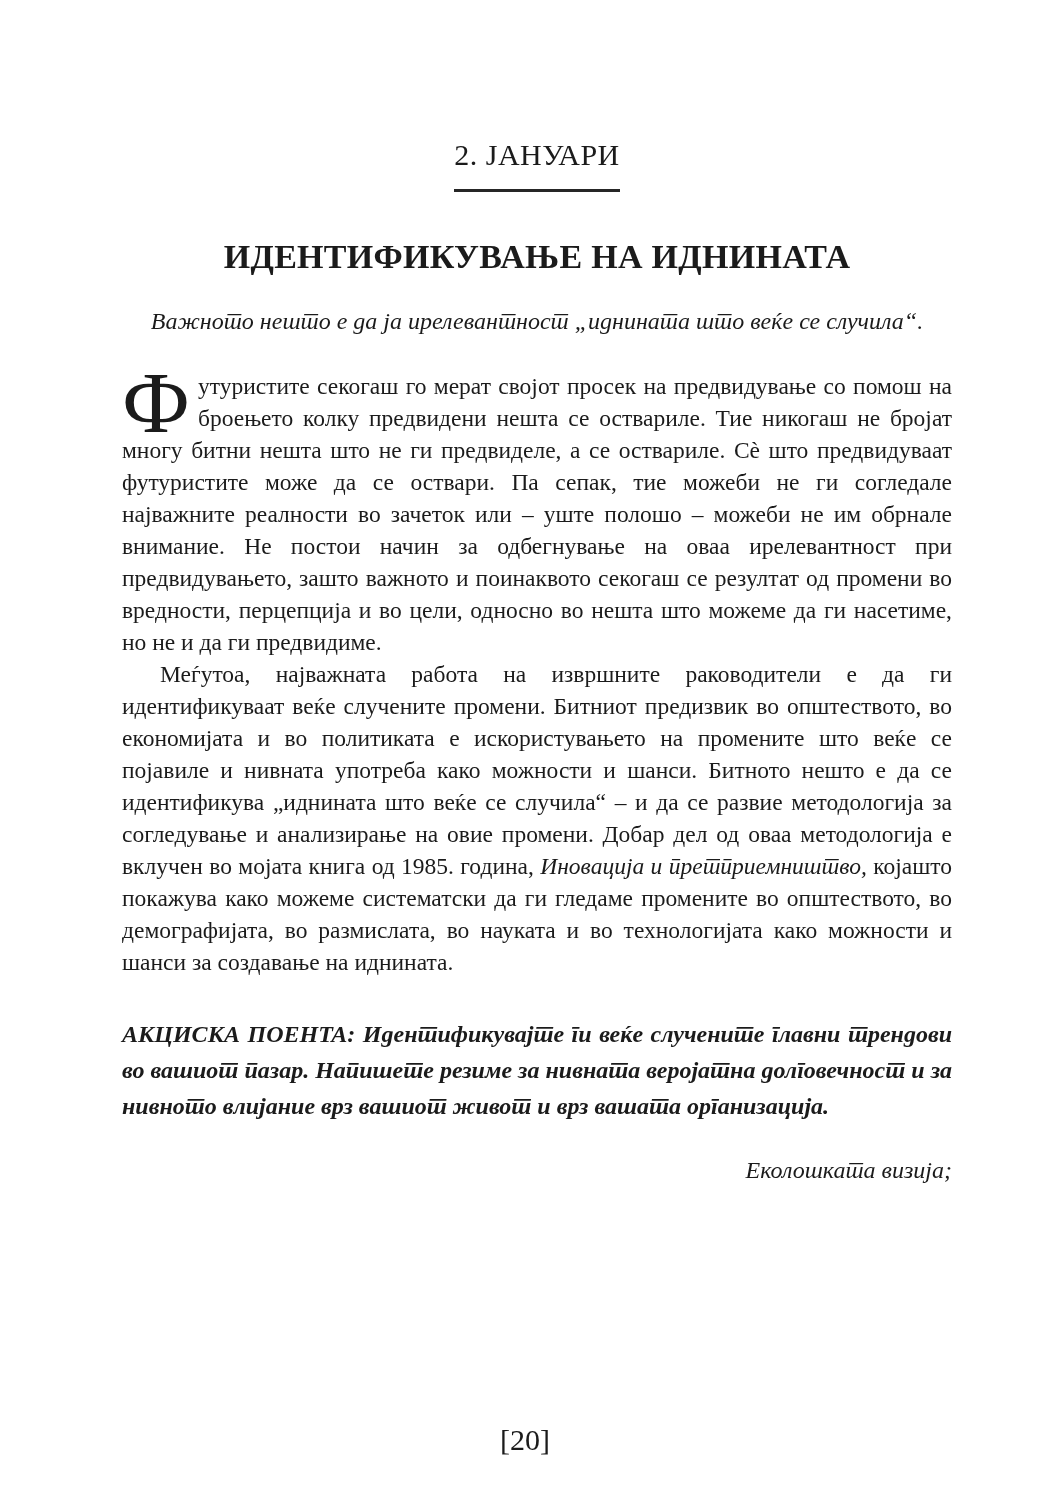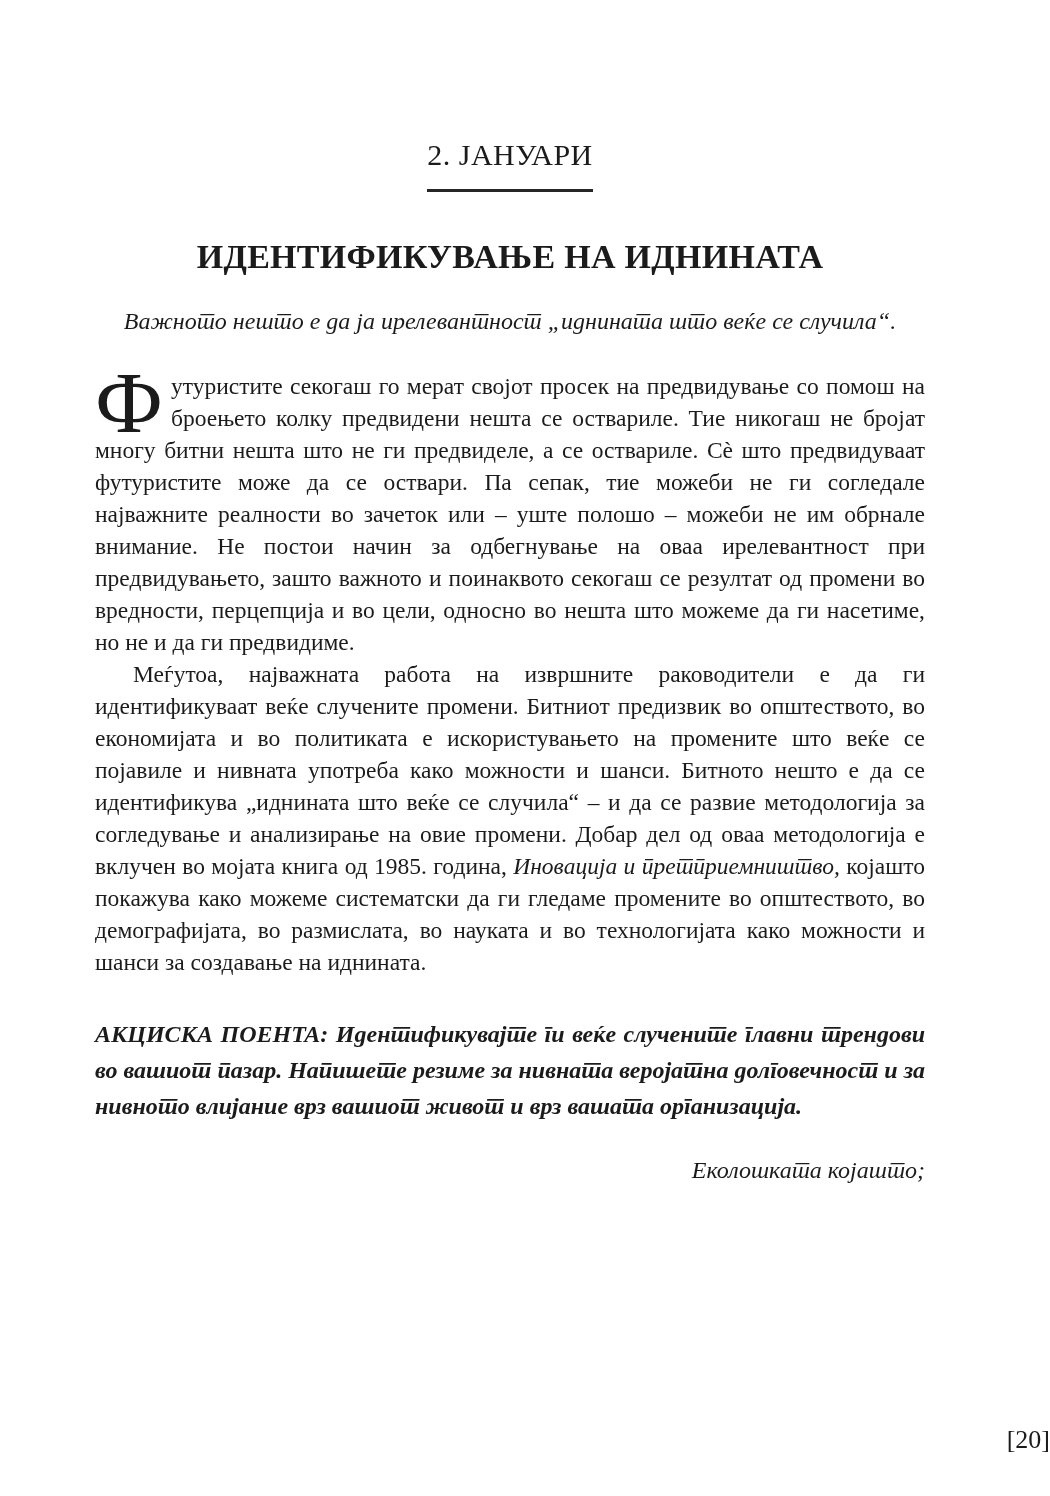--- a/index.html
+++ b/index.html
@@ -12,21 +12,21 @@
     width: 1050px;
     height: 1496px;
     background: #ffffff;
     color: #1b1b1b;
     font-family: "Liberation Serif", "DejaVu Serif", serif;
     overflow: hidden;
     box-sizing: border-box;
   }
   .content {
     position: absolute;
-    left: 95px;
+    left: 122px;
     width: 830px;
     top: 0;
   }
   .date-title {
     margin: 138px 0 0 0;
     text-align: center;
     font-size: 30px;
     font-weight: 400;
     line-height: 34px;
     letter-spacing: 0.5px;
@@ -86,22 +86,22 @@
     text-align: right;
     font-style: italic;
     font-size: 24px;
     line-height: 40px;
   }
   .page-number {
     position: absolute;
     left: 0;
     right: 0;
     top: 1424px;
-    text-align: right;
-    font-size: 26px;
+    text-align: center;
+    font-size: 30px;
     line-height: 32px;
   }
 </style>
 </head>
 <body>
 
 <div class="page">
   <div class="content">
 
     <h1 class="date-title">2. ЈАНУАРИ</h1>
@@ -118,19 +118,19 @@
 
     <p class="body-para para-indent">
       <span>Меѓутоа, најважната работа на извршните раководители е да ги идентификуваат веќе случените промени. Битниот предизвик во општеството, во економијата и во политиката е искористувањето на промените што веќе се појавиле и нивната употреба како можности и шанси. Битното нешто е да се идентификува „иднината што веќе се случила“ – и да се развие методологија за согледување и анализирање на овие промени. Добар дел од оваа методологија е вклучен во мојата книга од 1985. година, </span><em>Иновација и претприемништво,</em><span> којашто покажува како можеме систематски да ги гледаме промените во општеството, во демографијата, во размислата, во науката и во технологијата како можности и шанси за создавање на иднината.</span>
     </p>
 
     <p class="action-para">
       <span>АКЦИСКА ПОЕНТА:</span><span> Идентификувајте ги веќе случените главни трендови во вашиот пазар. Напишете резиме за нивната веројатна долговечност и за нивното влијание врз вашиот живот и врз вашата организација.</span>
     </p>
 
     <div class="source">
-      <div>Еколошката којашто;</div>
+      <div>Еколошката визија;</div>
     </div>
 
   </div>
 
   <div class="page-number">[20]</div>
 </div>
 
 </body></html>

